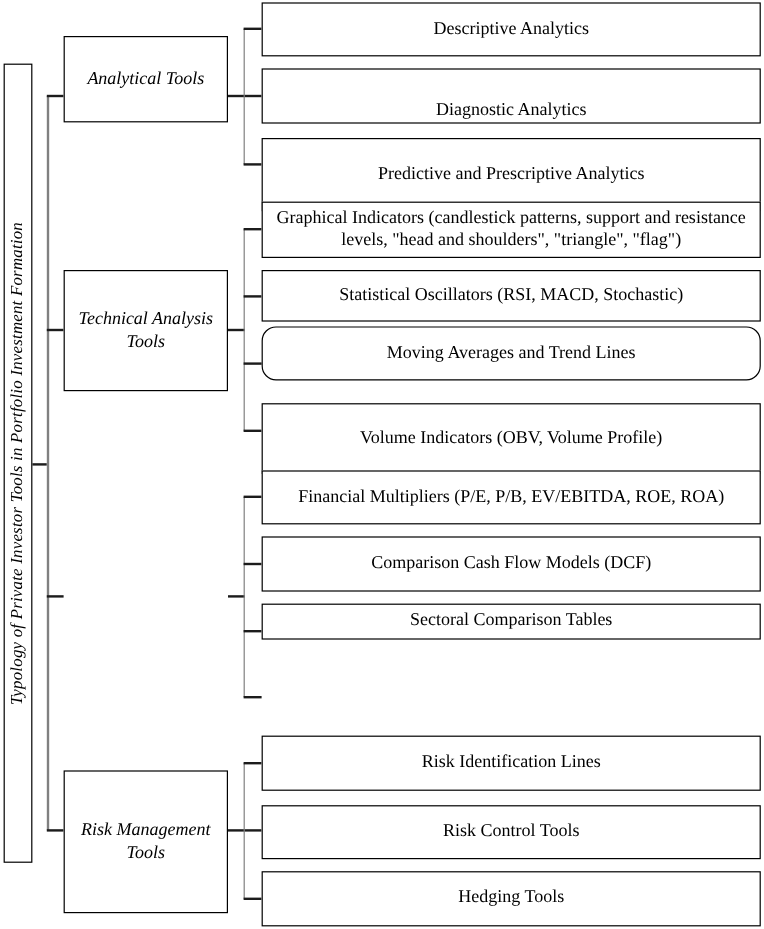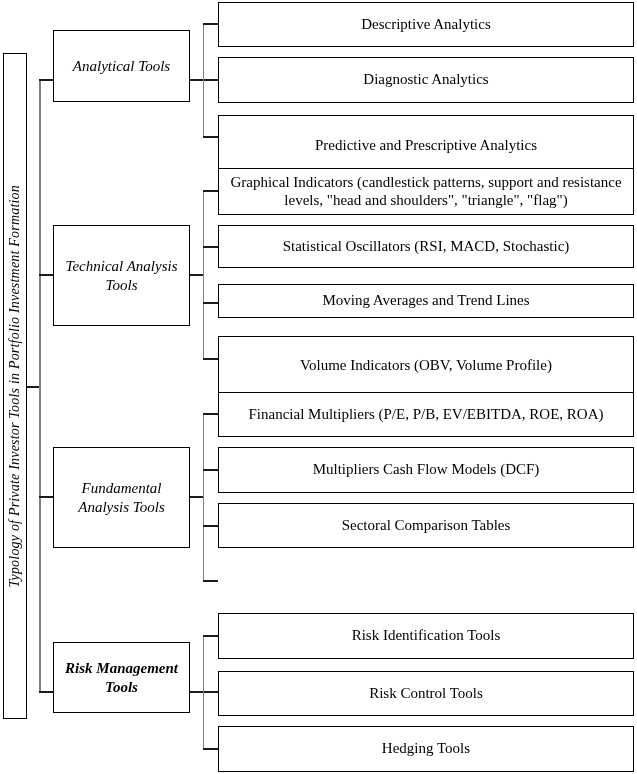--- a/index.html
+++ b/index.html
@@ -81,24 +81,21 @@
   <div class="hline" style="left:39px;top:274px;width:14px;"></div>
   <div class="hline" style="left:39px;top:496px;width:14px;"></div>
   <div class="hline" style="left:39px;top:691px;width:14px;"></div>
 
   <div class="node category" style="top:30px;height:72px;align-items:center;">
     <span>Analytical Tools</span>
   </div>
   <div class="node category" style="top:225px;height:101px;">
     <span>Technical Analysis Tools</span>
   </div>
-  <div class="node category" style="top:447px;height:101px;">
-    <span>Fundamental Analysis Tools</span>
-  </div>
-  <div class="node category" style="top:642px;height:71px;font-weight:bold;">
+  <div class="node category" style="top:642px;height:119px;">
     <span>Risk Management Tools</span>
   </div>
 
   <div class="hline" style="left:190px;top:79px;width:28px;"></div>
   <div class="vline" style="left:202.5px;top:24px;height:113px;"></div>
   <div class="hline" style="left:203px;top:23px;width:15px;"></div>
   <div class="hline" style="left:203px;top:136px;width:15px;"></div>
 
   <div class="hline" style="left:190px;top:274px;width:14px;"></div>
   <div class="vline" style="left:202.5px;top:191px;height:168px;"></div>
@@ -115,52 +112,52 @@
   <div class="hline" style="left:203px;top:580px;width:15px;"></div>
 
   <div class="hline" style="left:190px;top:691px;width:28px;"></div>
   <div class="vline" style="left:202.5px;top:636px;height:113px;"></div>
   <div class="hline" style="left:203px;top:635px;width:15px;"></div>
   <div class="hline" style="left:203px;top:748px;width:15px;"></div>
 
   <div class="node leaf" style="top:2px;height:45px;">
     <span>Descriptive Analytics</span>
   </div>
-  <div class="node leaf" style="top:57px;height:46px;">
+  <div class="node leaf" style="top:57px;height:46px;align-items:flex-end;">
     <span>Diagnostic Analytics</span>
   </div>
   <div class="node leaf" style="top:115px;height:61px;justify-content:center;">
     <span>Predictive and Prescriptive Analytics</span>
   </div>
 
   <div class="node leaf" style="top:168px;height:47px;">
     <span>Graphical Indicators (candlestick patterns, support and resistance levels, "head and shoulders", "triangle", "flag")</span>
   </div>
   <div class="node leaf" style="top:225px;height:43px;">
     <span>Statistical Oscillators (RSI, MACD, Stochastic)</span>
   </div>
-  <div class="node leaf" style="top:284px;height:34px;">
+  <div class="node leaf" style="top:272px;height:45px;border-radius:12px;">
     <span>Moving Averages and Trend Lines</span>
   </div>
   <div class="node leaf" style="top:336px;height:59px;">
     <span>Volume Indicators (OBV, Volume Profile)</span>
   </div>
 
   <div class="node leaf" style="top:392px;height:45px;">
     <span>Financial Multipliers (P/E, P/B, EV/EBITDA, ROE, ROA)</span>
   </div>
   <div class="node leaf" style="top:447px;height:46px;">
-    <span>Multipliers Cash Flow Models (DCF)</span>
+    <span>Comparison Cash Flow Models (DCF)</span>
   </div>
-  <div class="node leaf" style="top:503px;height:45px;">
+  <div class="node leaf" style="top:503px;height:30px;">
     <span>Sectoral Comparison Tables</span>
   </div>
 
   <div class="node leaf" style="top:613px;height:46px;">
-    <span>Risk Identification Tools</span>
+    <span>Risk Identification Lines</span>
   </div>
   <div class="node leaf" style="top:671px;height:45px;">
     <span>Risk Control Tools</span>
   </div>
   <div class="node leaf" style="top:726px;height:46px;">
     <span>Hedging Tools</span>
   </div>
 
 </div>
 

